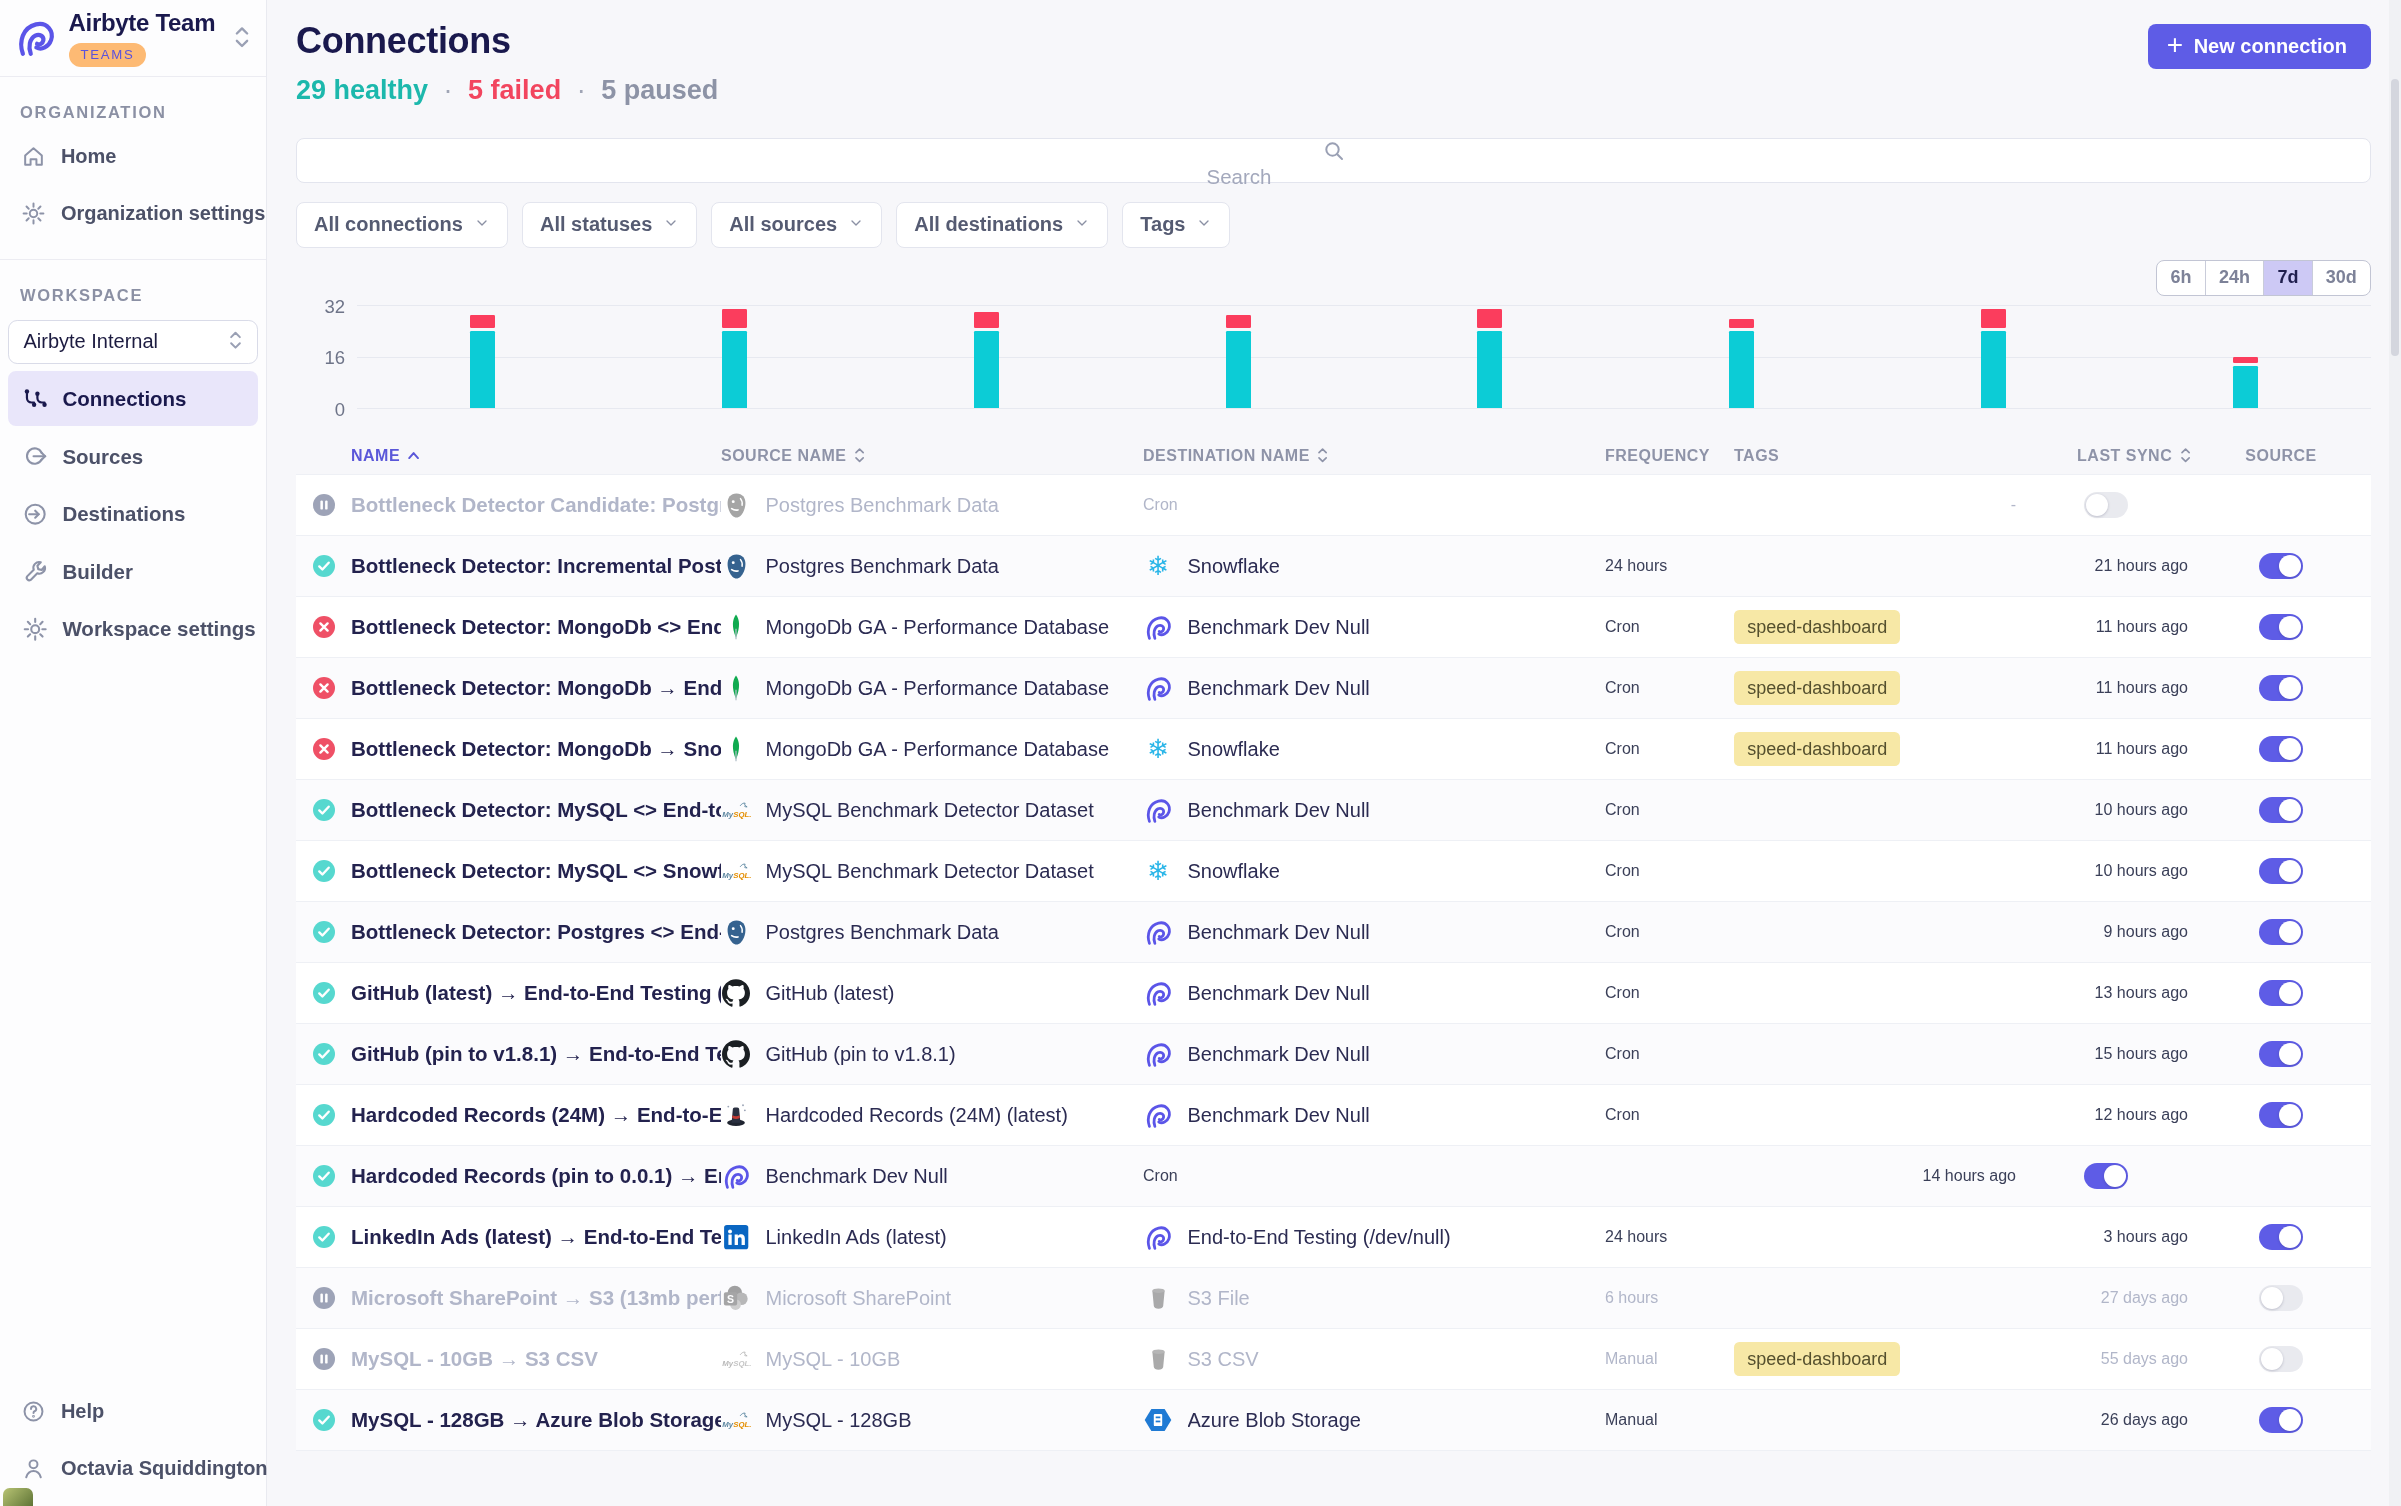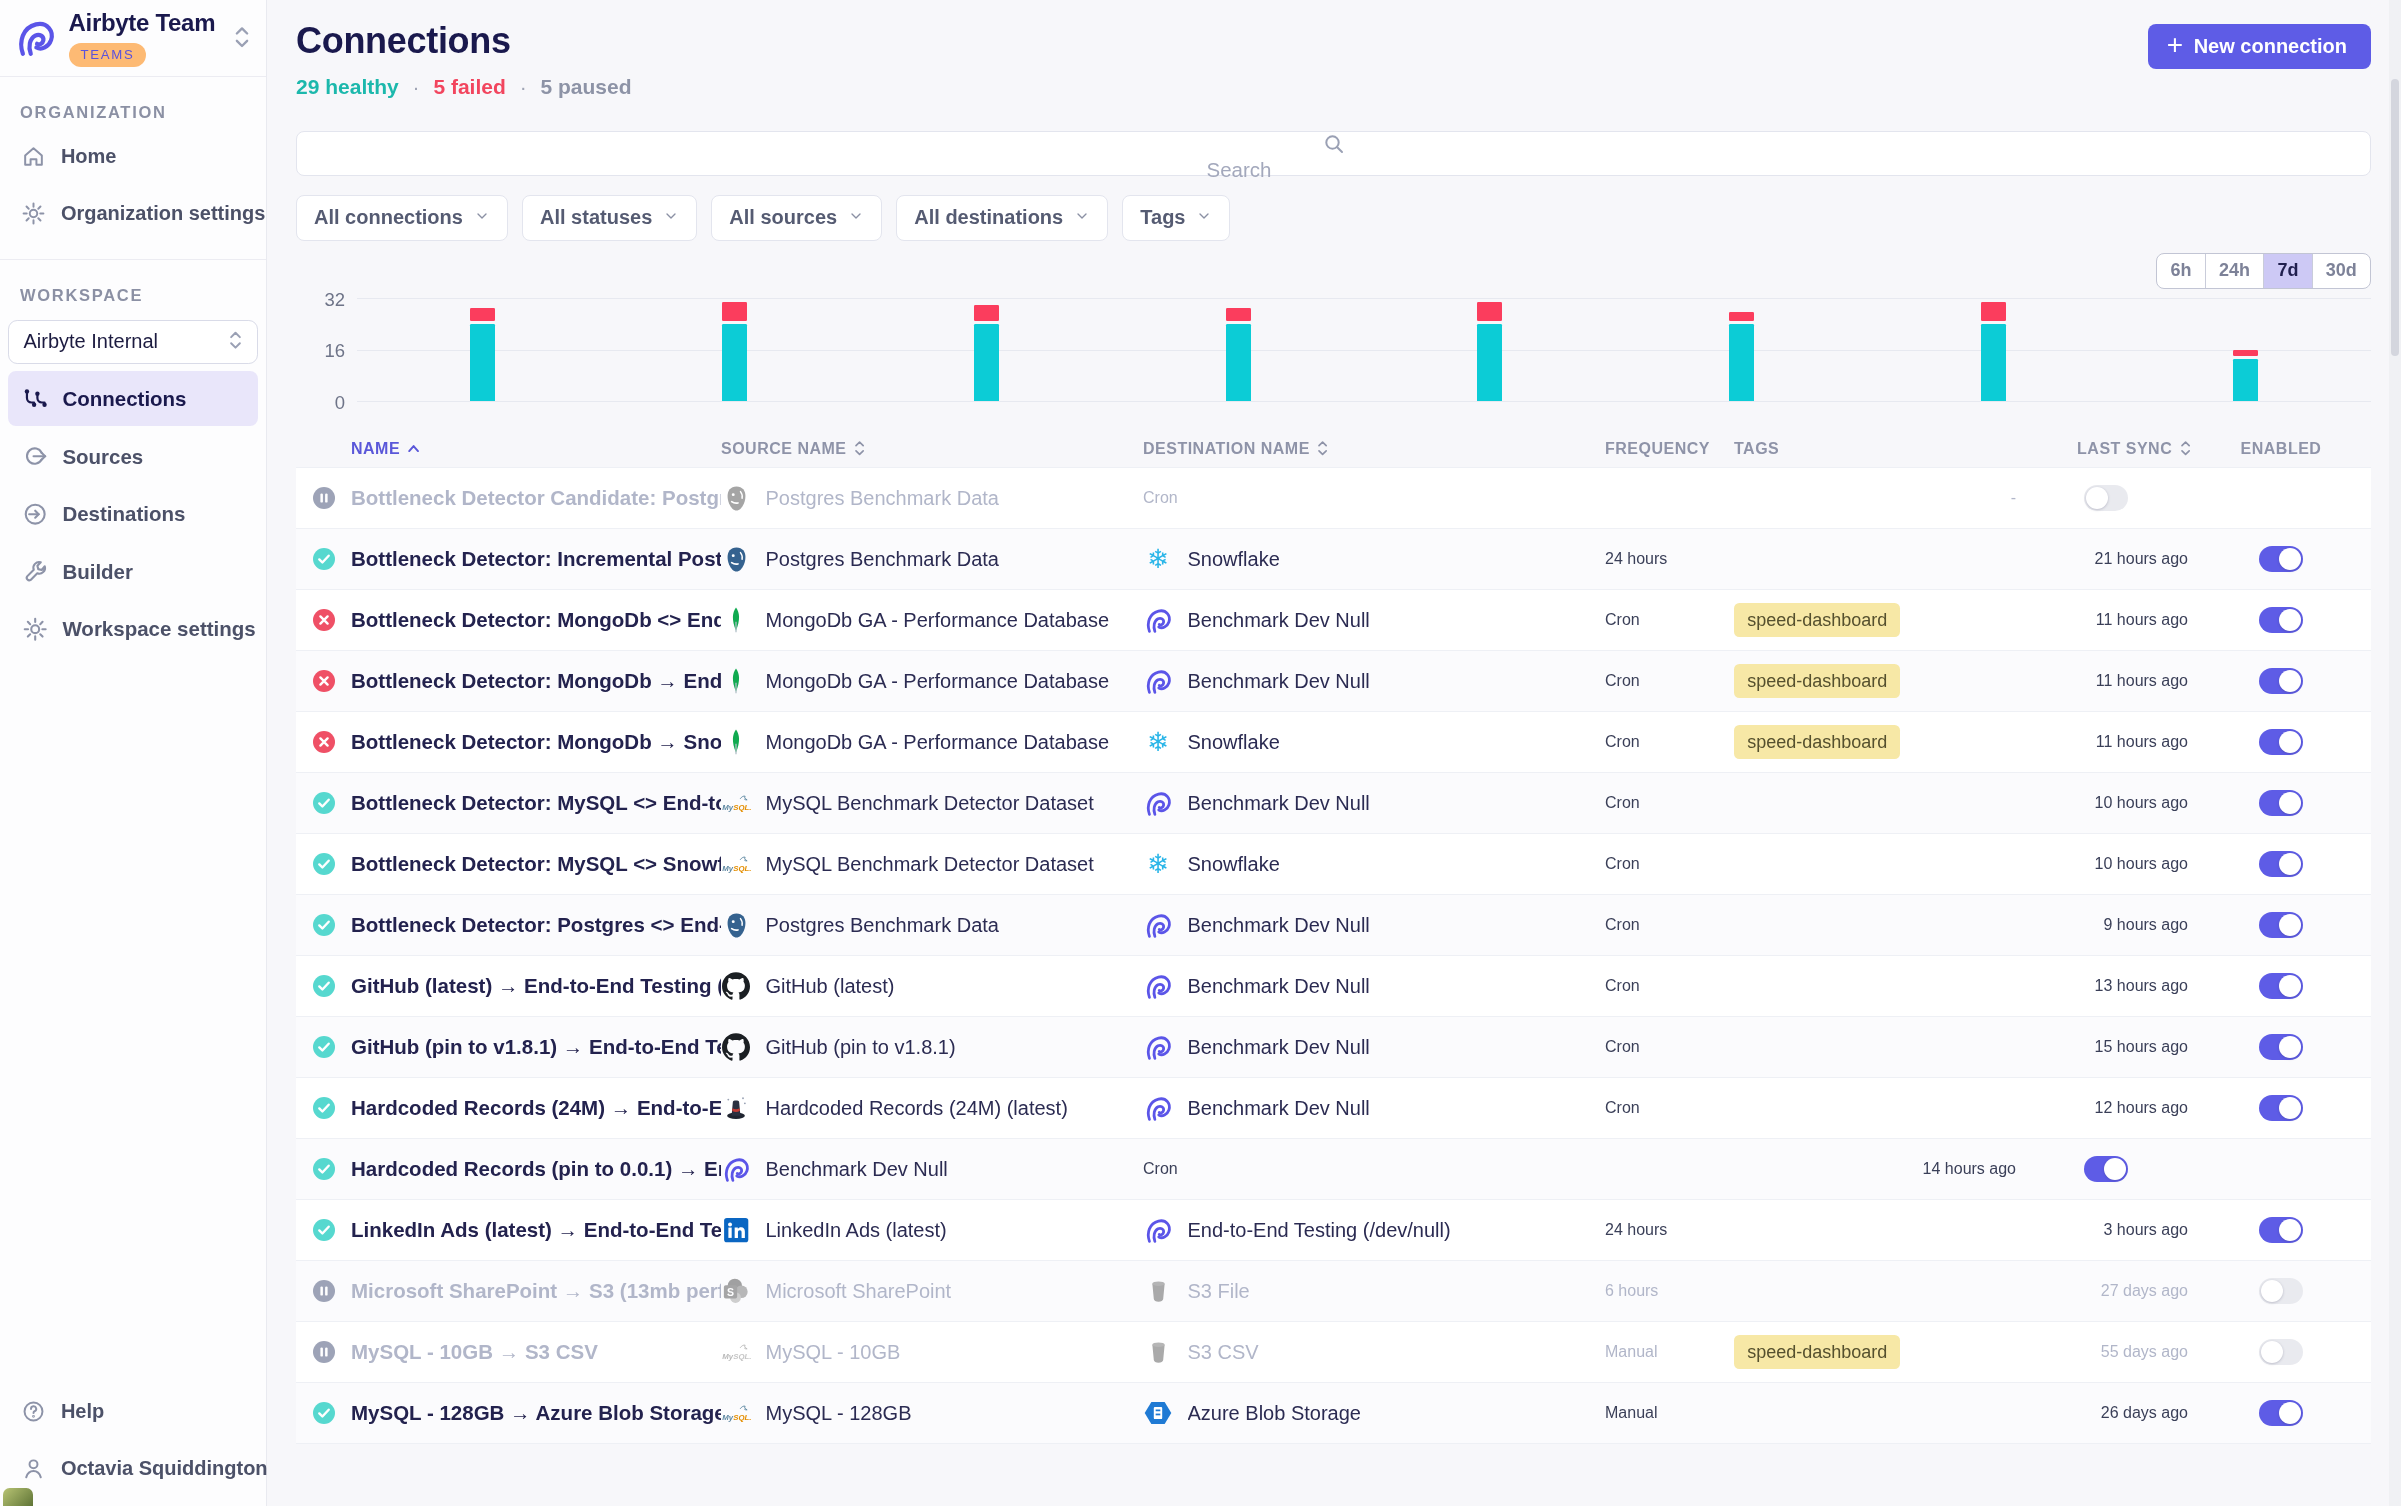--- a/index.html
+++ b/index.html
@@ -26,21 +26,21 @@
   .nav-item .s-ic { width:28px; height:28px; display:flex; align-items:center; justify-content:center; flex:0 0 auto; }
   .nav-item .s-lb { margin-left:13.2px; font-size:20.5px; font-weight:600; color:#4c5168; white-space:nowrap; }
   .nav-item.active .s-lb { color:#1a194d; font-weight:700; }
   .sb-footer { margin-top:auto; padding-bottom:9.2px; }
   .sticker { position:absolute; left:2.6px; bottom:0; width:30px; height:18.5px; border-radius:6.6px 6.6px 0 0; background:linear-gradient(135deg,#b8c474,#5f7436); }
 
   
   .main { flex:1; height:100%; position:relative; padding:20px 30px 0 29px; overflow:hidden; }
   .page-head { display:flex; align-items:flex-start; }
   .page-title { font-size:36px; font-weight:800; color:#1a194d; letter-spacing:-0.3px; }
-  .status-line { margin-top:13.2px; font-size:21px; font-weight:600; }
+  .status-line { margin-top:13.2px; font-size:27px; font-weight:600; }
   .st-healthy { color:#1cb8ac; }
   .st-failed { color:#f2455e; }
   .st-paused { color:#8d93a6; }
   .st-sep { color:#a0a5b5; margin:0 8px; font-weight:400; }
   .new-conn { margin-left:auto; margin-top:4px; background:#5e5ce6; color:#fff; border:none; border-radius:8px; height:45px; padding:0 24px 0 18.5px; font-size:20px; font-weight:600; font-family:inherit; display:flex; align-items:center; gap:10.6px; cursor:pointer; }
   .new-conn .plus { font-size:28px; font-weight:300; line-height:1; margin-top:-2.6px; }
 
   .search-box { margin-top:32px; background:#fff; border:1.3px solid #e3e5ee; border-radius:8px; height:45px; display:flex; align-items:center; padding:0 16px;flex-direction:column; }
   .search-box input { border:none; outline:none; flex:1; font-size:20.5px; font-family:inherit; color:#23224e; margin-left:12px; background:transparent; }
   .search-box input::placeholder { color:#a3a8bc; }
@@ -385,21 +385,21 @@
         <span>TAGS</span>
       </div>
       <div class="th right">
         <span>LAST SYNC</span>
         <svg width="13.2" height="18.5" viewBox="0 0 12 18" fill="none" stroke="#8e93a8" stroke-width="1.6" stroke-linecap="round" stroke-linejoin="round">
             <path d="M2.5 6.5 6 3l3.5 3.5"></path>
             <path d="M2.5 11.5 6 15l3.5-3.5"></path>
           </svg>
       </div>
       <div class="th center">
-        <span>ENABLED</span>
+        <span>SOURCE</span>
       </div>
     </div>
 
     <div class="tbody" id="table-body">
         <div class="tgrid trow paused">
     <div class="cell c-status">
             <span class="status-ic">
               <svg viewBox="0 0 24 24" width="24" height="24">
                 <circle cx="12" cy="12" r="11" fill="#9da3b7"></circle>
                 <rect x="8.4" y="7.4" width="2.5" height="9.2" rx="1.2" fill="#fff"></rect>

